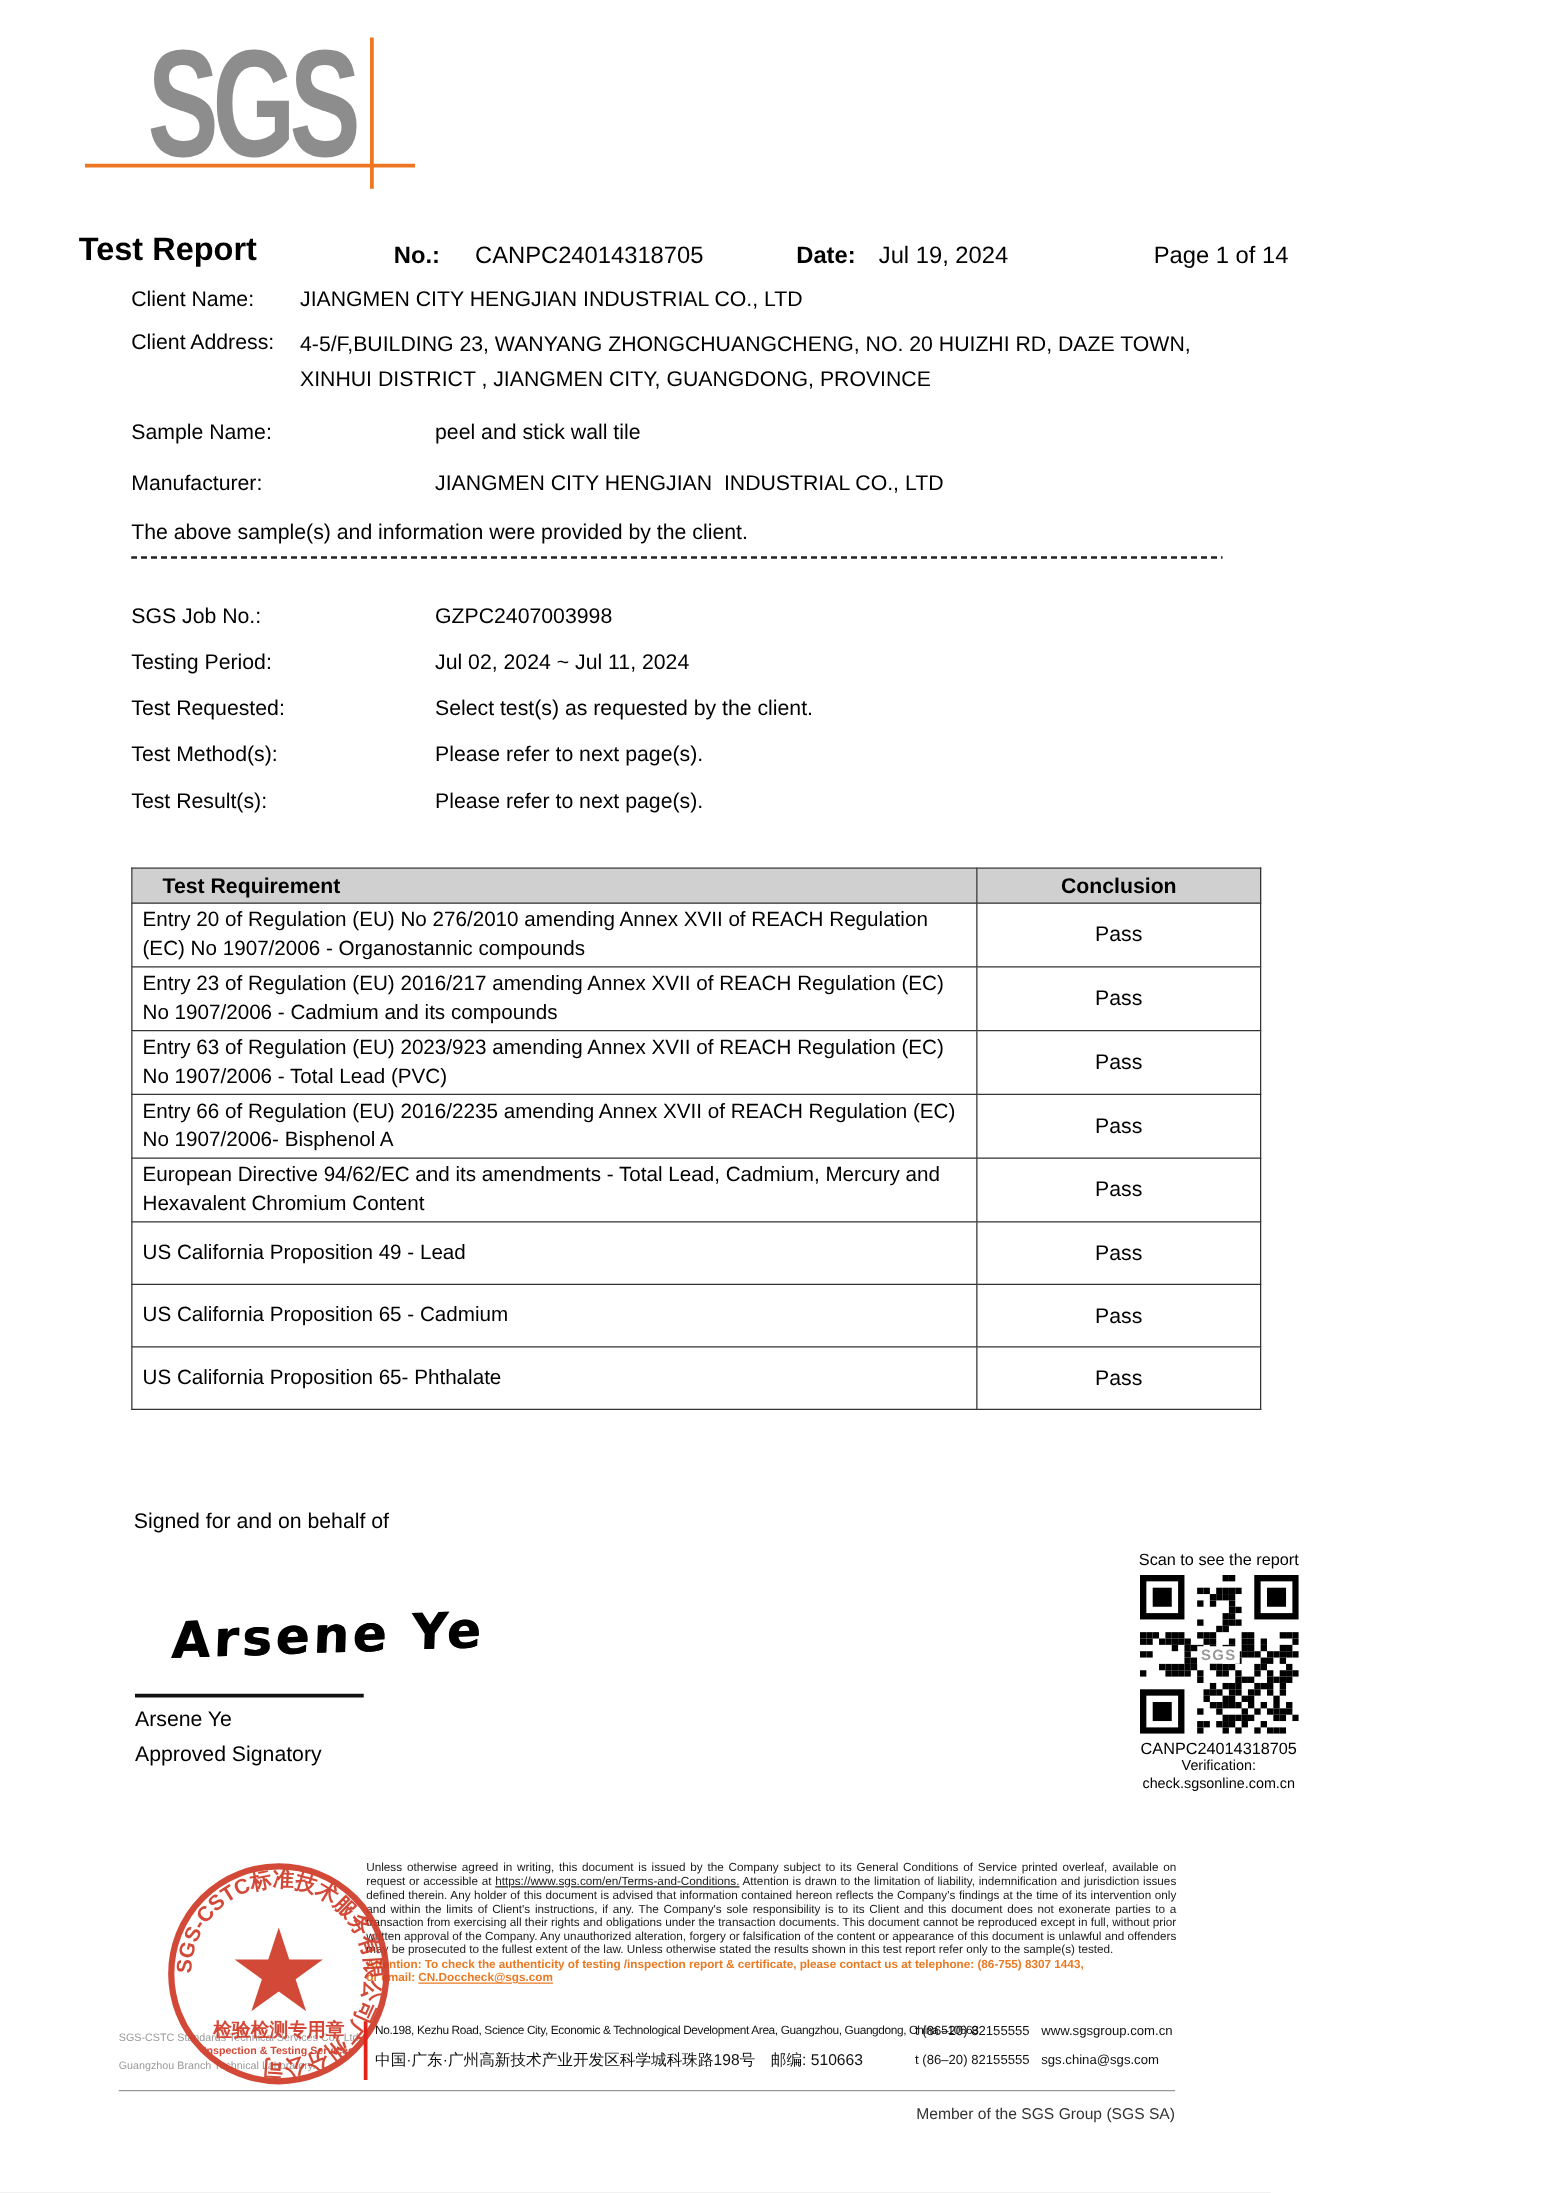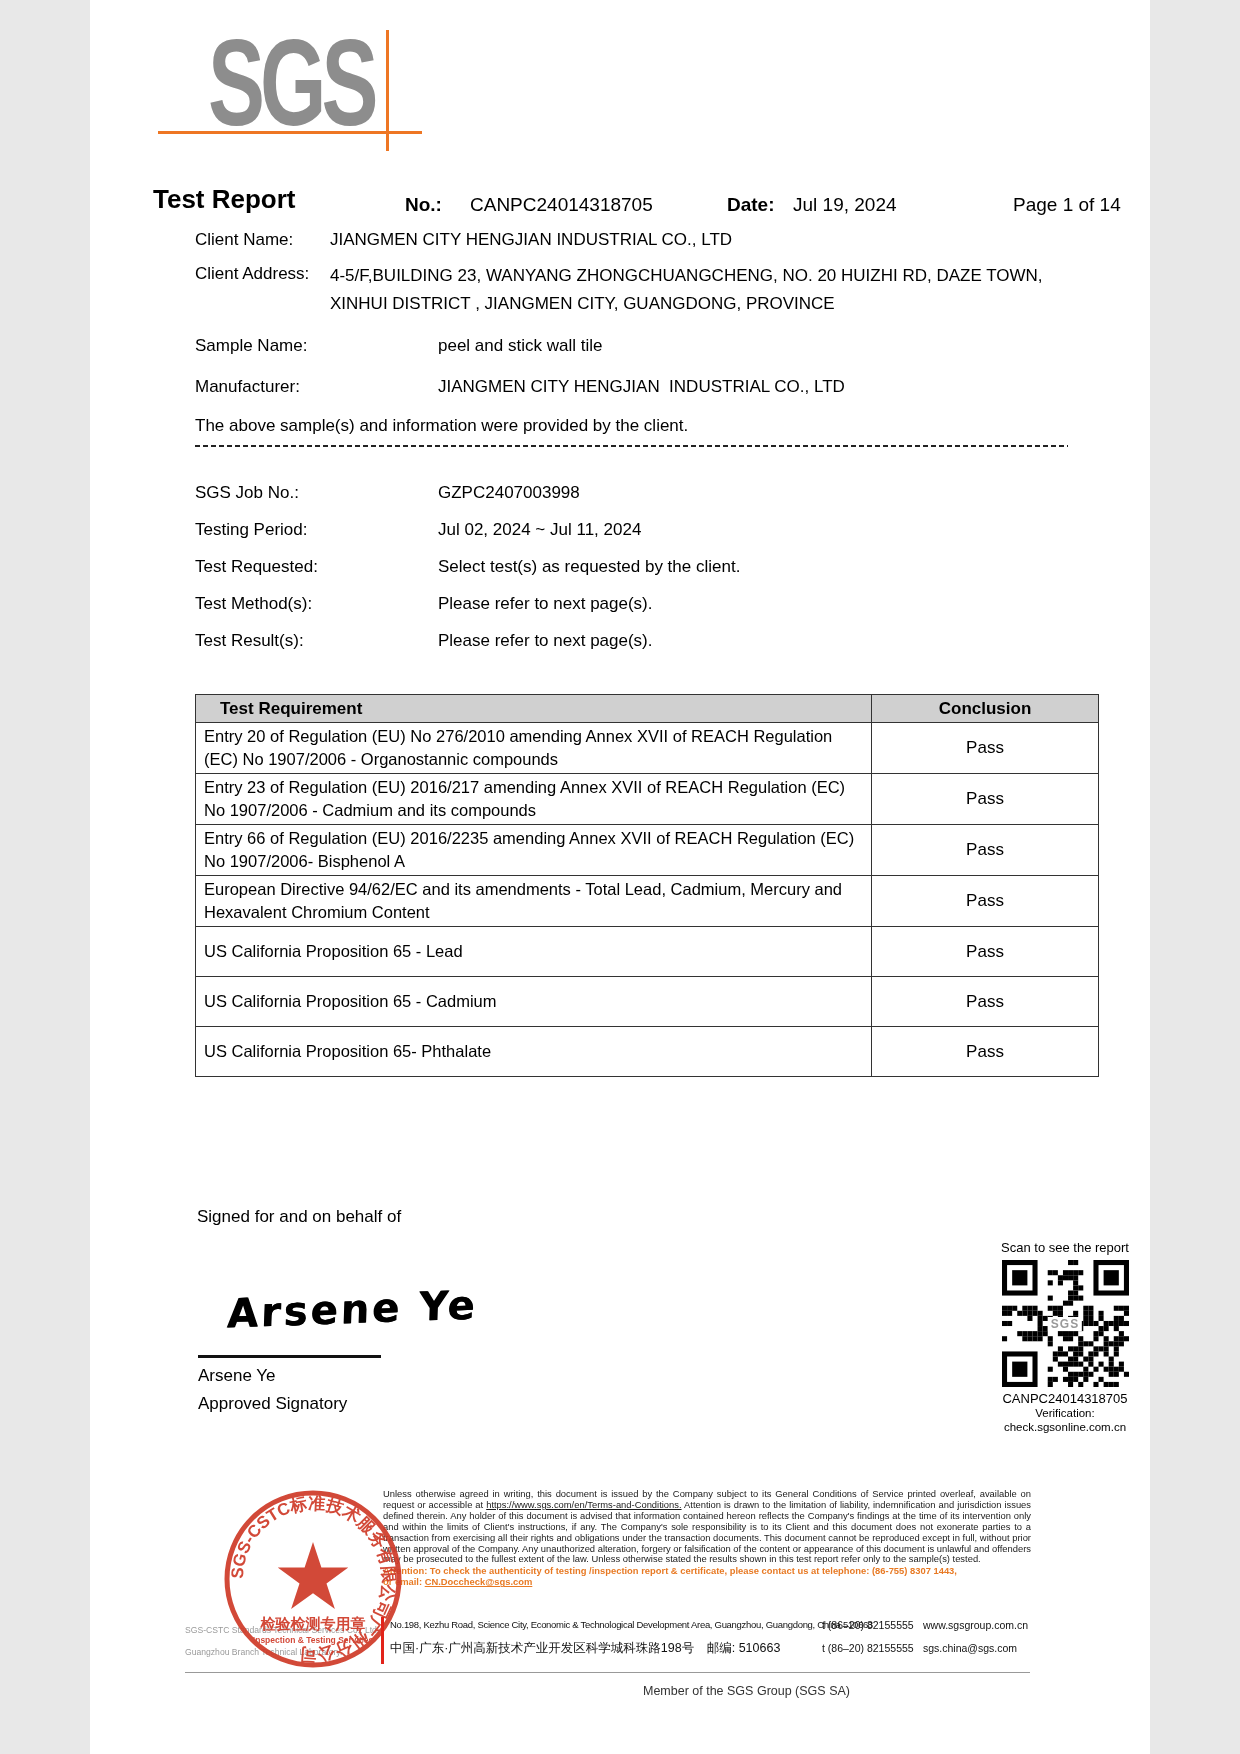--- a/index.html
+++ b/index.html
@@ -1,18 +1,18 @@
 <!DOCTYPE html>
 <html><head>
 <meta charset="utf-8">
 <title>SGS Test Report</title>
 <style>
   html,body{margin:0;padding:0;background:#e8e8e8;}
   #page{
-    position:relative;width:1060px;height:1754px;margin:0 auto;background:#ffffff;
+    position:relative;width:1240px;height:1754px;margin:0 auto;background:#ffffff;
     font-family:"Liberation Sans","DejaVu Sans",sans-serif;color:#000;overflow:hidden;
   }
   .abs{position:absolute;}
   
   .logo-text{
     position:absolute;left:118px;top:22px;font-size:122px;line-height:1;font-weight:900;
     color:#8d8d8d;letter-spacing:-7px;transform:scaleX(0.70);transform-origin:left top;
   }
   .logo-hline{position:absolute;left:68px;top:131px;width:264px;height:3px;background:#ee7623;}
   .logo-vline{position:absolute;left:296px;top:30px;width:3px;height:121px;background:#ee7623;}
@@ -144,29 +144,33 @@
     <tbody>
       <tr>
         <td class="req">Entry 20 of Regulation (EU) No 276/2010 amending Annex XVII of REACH Regulation (EC) No 1907/2006 - Organostannic compounds</td>
         <td class="con">Pass</td>
       </tr>
       <tr>
         <td class="req">Entry 23 of Regulation (EU) 2016/217 amending Annex XVII of REACH Regulation (EC) No 1907/2006 - Cadmium and its compounds</td>
         <td class="con">Pass</td>
       </tr>
       <tr>
+        <td class="req">Entry 63 of Regulation (EU) 2023/923 amending Annex XVII of REACH Regulation (EC) No 1907/2006 - Total Lead (PVC)</td>
+        <td class="con">Pass</td>
+      </tr>
+      <tr>
         <td class="req">Entry 66 of Regulation (EU) 2016/2235 amending Annex XVII of REACH Regulation (EC) No 1907/2006- Bisphenol A</td>
         <td class="con">Pass</td>
       </tr>
       <tr>
         <td class="req">European Directive 94/62/EC and its amendments - Total Lead, Cadmium, Mercury and Hexavalent Chromium Content</td>
         <td class="con">Pass</td>
       </tr>
       <tr>
-        <td class="req" style="height:45px;">US California Proposition 65 - Lead</td>
+        <td class="req" style="height:45px;">US California Proposition 49 - Lead</td>
         <td class="con">Pass</td>
       </tr>
       <tr>
         <td class="req" style="height:45px;">US California Proposition 65 - Cadmium</td>
         <td class="con">Pass</td>
       </tr>
       <tr>
         <td class="req" style="height:45px;">US California Proposition 65- Phthalate</td>
         <td class="con">Pass</td>
       </tr>

